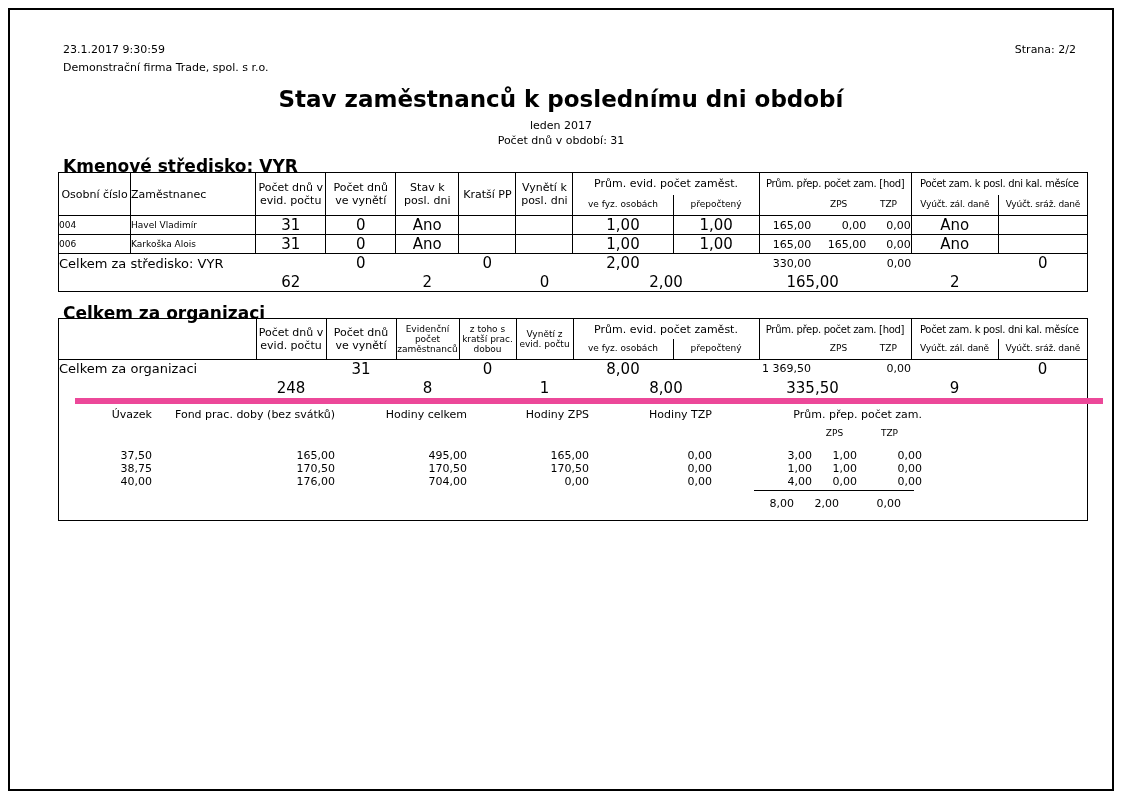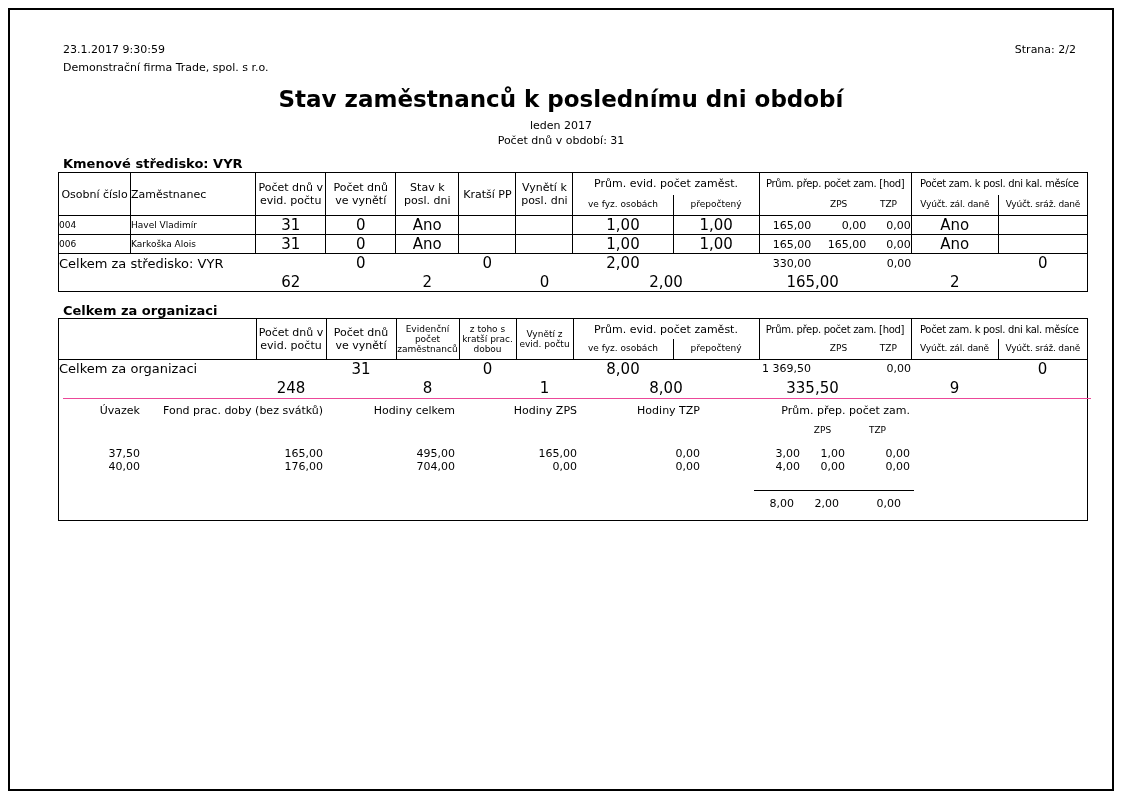--- a/index.html
+++ b/index.html
@@ -4,21 +4,21 @@
 <style>
   html,body { margin:0; padding:0; background:#e8e8e8; }
   .viewport { position:relative; width:1123px; height:794px; background:#fff;
               font-family:"DejaVu Sans", sans-serif; color:#000; }
   .frame { position:absolute; left:8px; top:8px; width:1106px; height:783px;
            border:2px solid #000; box-sizing:border-box; background:#fff; }
   .abs { position:absolute; }
   .sm { font-size:11px; }
   .title { width:100%; text-align:center; font-size:23px; font-weight:bold; }
   .center { width:100%; text-align:center; }
-  .sect { font-size:13px; font-weight:bold; }
+  .sect { font-size:17px; font-weight:bold; }
 
   table.t { border-collapse:collapse; table-layout:fixed; border:1px solid #000; }
   table.t th, table.t td { padding:0; font-weight:normal; vertical-align:middle; overflow:hidden; }
   .br { border-right:1px solid #000; }
   .bb { border-bottom:1px solid #000; }
   .pre { white-space:pre-line; }
   .hb { font-size:11px; text-align:center; line-height:13px; }
   .hl { text-align:left; padding-left:4px; }
   .hs { font-size:9px; text-align:center; line-height:11px; }
   .h3l { font-size:9px; line-height:10px; }
@@ -29,21 +29,21 @@
   .crr { font-size:11px; text-align:right; }
   .pr2{padding-right:2px;} .pr3{padding-right:3px;} .pr4{padding-right:4px;}
   .pr5{padding-right:5px;} .pr7{padding-right:7px;} .pr15{padding-right:15px;}
   .lab { font-weight:bold; font-size:13px; text-align:left; padding-left:4px; white-space:nowrap;margin-top:16px; }
 
   .box2 { position:absolute; left:48px; top:308px; width:1030px; height:203px;
           border:1px solid #000; box-sizing:border-box; }
   table.t2 { border-collapse:collapse; table-layout:fixed; width:1028px; }
   table.t2 th, table.t2 td { padding:0; font-weight:normal; vertical-align:middle; overflow:hidden; }
   table.sum { border-collapse:collapse; table-layout:fixed; width:1028px;
-              position:absolute; left:4px; top:79px; border-top:1px solid #ec4899; }
+              position:absolute; left:16px; top:79px; border-top:6px solid #ec4899; }
   table.sum td { padding:0; vertical-align:middle; overflow:hidden; }
   .shr { font-size:11px; text-align:right; }
   .sum-line { position:absolute; left:695px; top:171px; width:160px; height:0;
               border-top:1px solid #000; }
   .sum-total { position:absolute; left:0; top:176px; width:1028px; height:20px; font-size:11px; }
   .sum-total span { position:absolute; top:2px; text-align:right; }
 </style>
 </head>
 <body>
 
@@ -282,20 +282,31 @@
         <td class="crr pr3">165,00</td>
         <td class="crr pr3">495,00</td>
         <td class="crr pr3">165,00</td>
         <td class="crr pr3">0,00</td>
         <td class="crr pr2">3,00</td>
         <td class="crr pr2">1,00</td>
         <td class="crr pr5">0,00</td>
         <td></td>
       </tr>
       <tr style="height:13px;">
+        <td class="crr pr4">38,75</td>
+        <td class="crr pr3">170,50</td>
+        <td class="crr pr3">170,50</td>
+        <td class="crr pr3">170,50</td>
+        <td class="crr pr3">0,00</td>
+        <td class="crr pr2">1,00</td>
+        <td class="crr pr2">1,00</td>
+        <td class="crr pr5">0,00</td>
+        <td></td>
+      </tr>
+      <tr style="height:13px;">
         <td class="crr pr4">40,00</td>
         <td class="crr pr3">176,00</td>
         <td class="crr pr3">704,00</td>
         <td class="crr pr3">0,00</td>
         <td class="crr pr3">0,00</td>
         <td class="crr pr2">4,00</td>
         <td class="crr pr2">0,00</td>
         <td class="crr pr5">0,00</td>
         <td></td>
       </tr>

